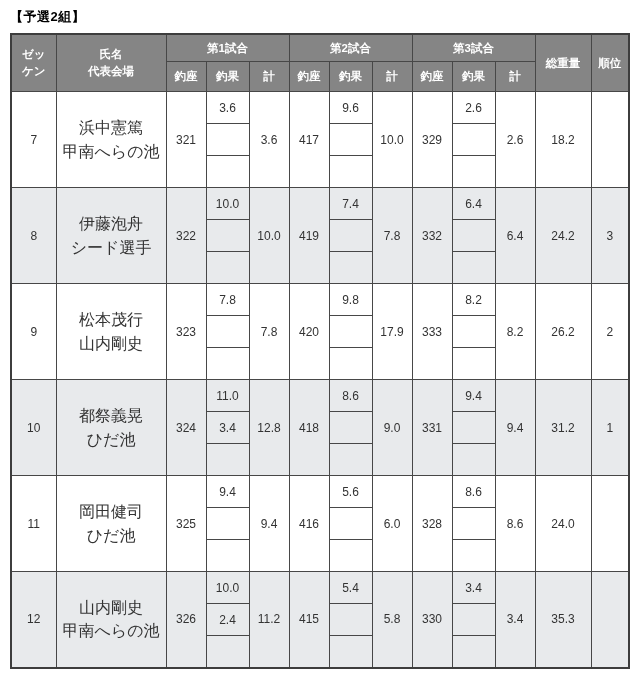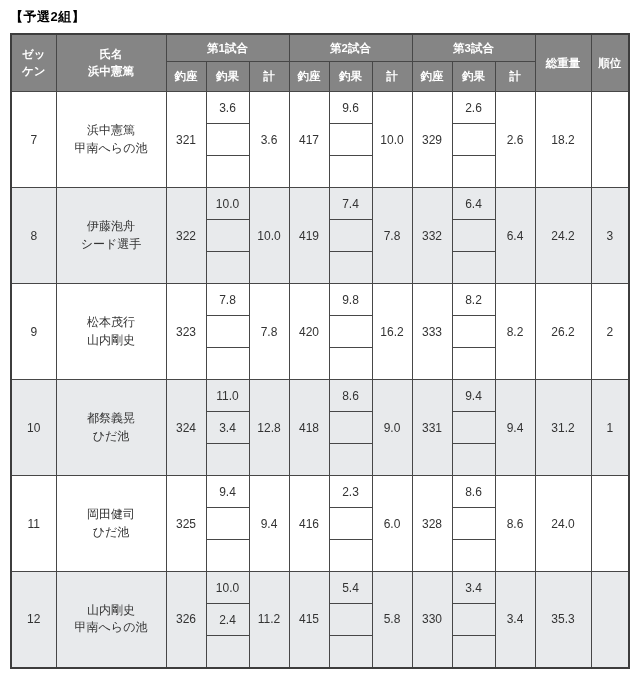--- a/index.html
+++ b/index.html
@@ -43,21 +43,21 @@
   }
   thead tr.h1 th { height: 26px; }
   thead tr.h2 th { height: 29px; }
   .pre { white-space: pre-line; line-height: 1.45; }
   tbody tr { height: 32px; }
   tbody td {
     font-size: 12px;
     color: #333333;
     background: #ffffff;
   }
-  tbody td.name { font-size: 12px; }
+  tbody td.name { font-size: 16px; }
   tbody tr.alt td { background: #e8eaec; }
 </style>
 </head>
 <body>
 
 <div class="page">
   <div class="title">【予選2組】</div>
 
   <table class="results">
     <colgroup>
@@ -73,21 +73,21 @@
         <col style="width:43px">
         <col style="width:40px">
       <col style="width:56px">
         <col style="width:38px">
     </colgroup>
     <thead>
       <tr class="h1">
         <th rowspan="2" class="pre">ゼッ
 ケン</th>
         <th rowspan="2" class="pre">氏名
-浜中憲篤</th>
+代表会場</th>
         <th colspan="3">第1試合</th>
         <th colspan="3">第2試合</th>
         <th colspan="3">第3試合</th>
         <th rowspan="2">総重量</th>
         <th rowspan="2">順位</th>
       </tr>
       <tr class="h2">
         <th>釣座</th>
         <th>釣果</th>
         <th>計</th>
@@ -156,21 +156,21 @@
 
   <tr>
     <td rowspan="3">9</td>
     <td rowspan="3" class="name pre">松本茂行
 山内剛史</td>
     <td rowspan="3">323</td>
     <td>7.8</td>
     <td rowspan="3">7.8</td>
     <td rowspan="3">420</td>
     <td>9.8</td>
-    <td rowspan="3">16.2</td>
+    <td rowspan="3">17.9</td>
     <td rowspan="3">333</td>
     <td>8.2</td>
     <td rowspan="3">8.2</td>
     <td rowspan="3">26.2</td>
     <td rowspan="3">2</td>
   </tr>
   <tr>
     <td></td>
     <td></td>
     <td></td>
@@ -209,21 +209,21 @@
   </tr>
 
   <tr>
     <td rowspan="3">11</td>
     <td rowspan="3" class="name pre">岡田健司
 ひだ池</td>
     <td rowspan="3">325</td>
     <td>9.4</td>
     <td rowspan="3">9.4</td>
     <td rowspan="3">416</td>
-    <td>2.3</td>
+    <td>5.6</td>
     <td rowspan="3">6.0</td>
     <td rowspan="3">328</td>
     <td>8.6</td>
     <td rowspan="3">8.6</td>
     <td rowspan="3">24.0</td>
     <td rowspan="3"></td>
   </tr>
   <tr>
     <td></td>
     <td></td>

